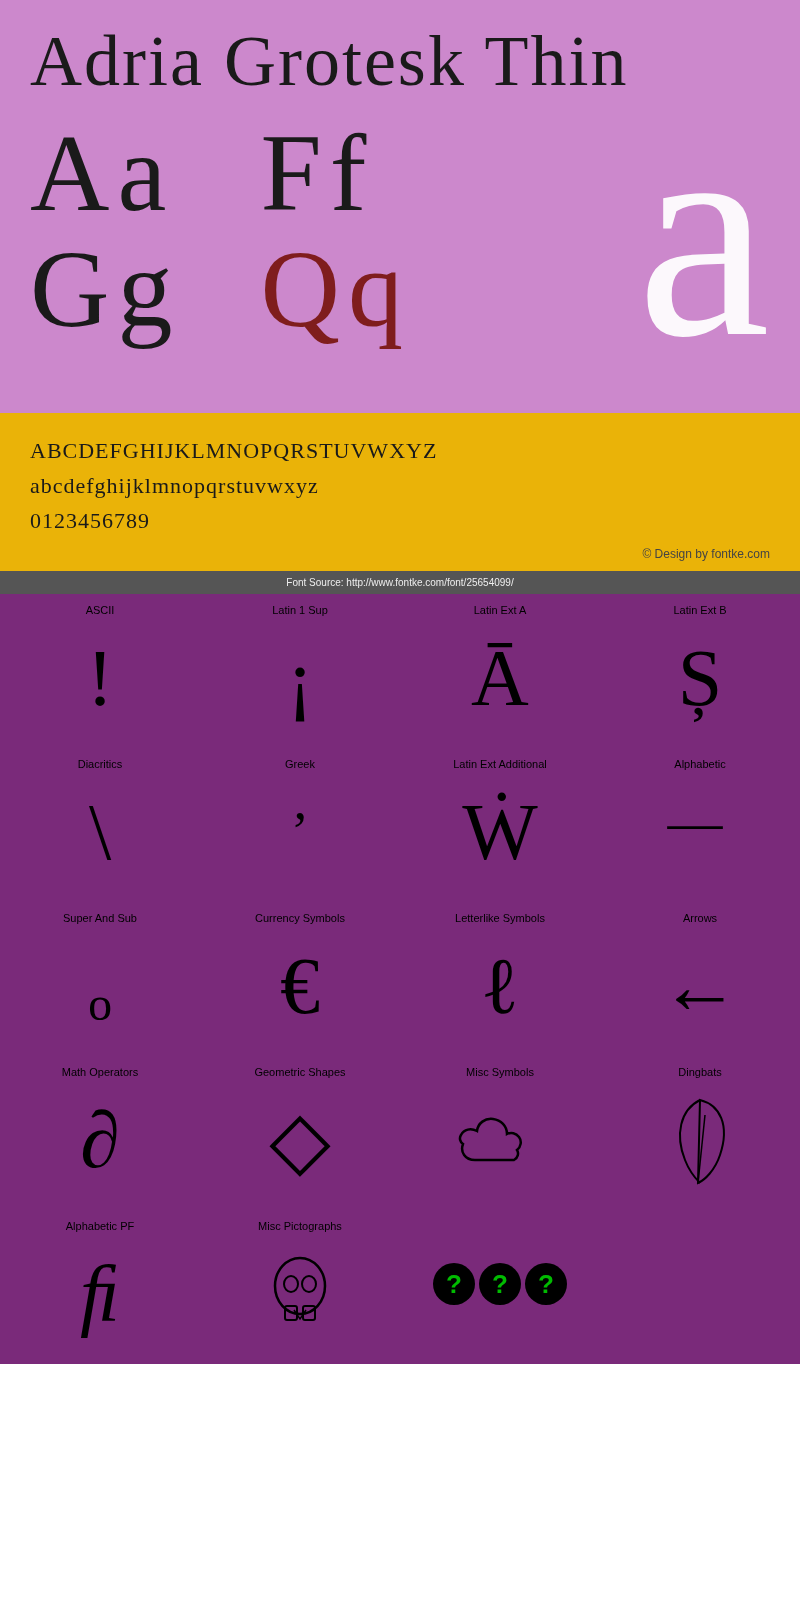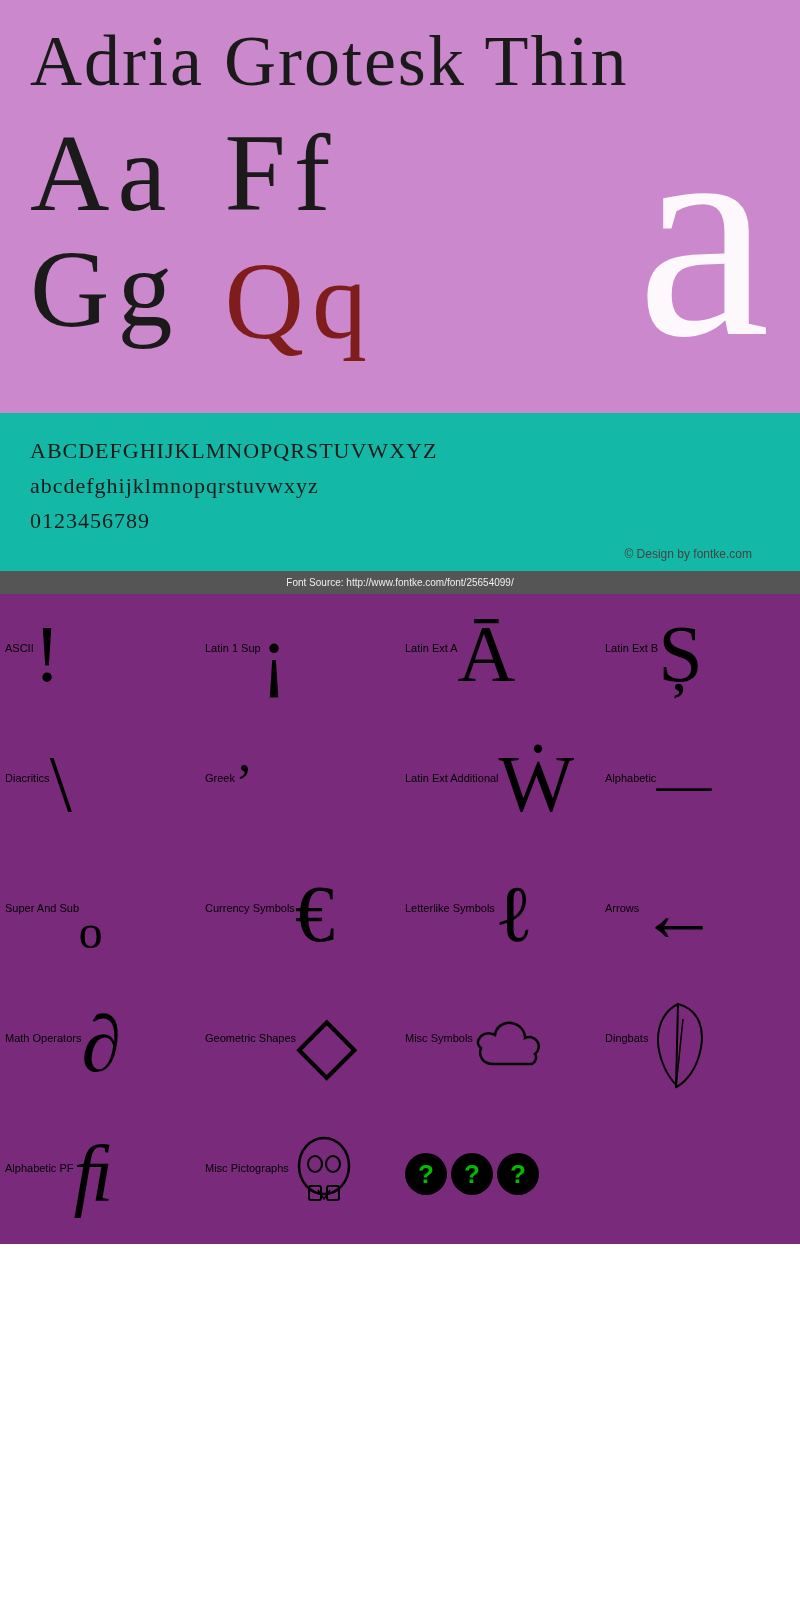--- a/index.html
+++ b/index.html
@@ -14,22 +14,22 @@
       font-size: 72px;
       font-weight: 100;
       color: #1a1a1a;
       letter-spacing: 2px;
       margin-bottom: 10px;
       font-family: Georgia, serif;
     }
 
     
     .alphabet-section {
-      background-color: #14b8a6;
-      padding: 20px 48px 10px 30px;
+      background-color: #eab308;
+      padding: 20px 30px 10px 30px;
     }
     .alphabet-text {
       font-size: 22px;
       font-weight: 100;
       color: #1a1a1a;
       line-height: 1.6;
       letter-spacing: 1px;
       font-family: Georgia, serif;
     }
     .copyright {
@@ -55,20 +55,21 @@
     }
 
     
     .grid {
       display: grid;
       grid-template-columns: repeat(4, 1fr);
       background-color: #7a2a7a;
     }
     .grid-cell {
       display: flex;
+      flex-direction: column;
       align-items: center;
       padding: 10px 5px 20px 5px;
       border: none;
     }
     .cell-label {
       font-size: 11px;
       color: #000;
       text-align: center;
       margin-bottom: 8px;
       font-family: sans-serif;
@@ -95,21 +96,21 @@
 <body>
 
 <div class="pink-section">
   <div class="font-title">Adria Grotesk Thin</div>
 
   <div style="display:flex; align-items:flex-start;">
     <div style="display:flex; flex-direction:column; gap:0px;">
       <div style="font-size:110px; font-weight:100; color:#1a1a1a; letter-spacing:8px; font-family:Georgia,serif; line-height:1.1;">Aa</div>
       <div style="font-size:110px; font-weight:100; color:#1a1a1a; letter-spacing:8px; font-family:Georgia,serif; line-height:1.1; margin-top:-5px;">Gg</div>
     </div>
-    <div style="display:flex; flex-direction:column; gap:12px; margin-left:44px;">
+    <div style="display:flex; flex-direction:column; gap:0px; margin-left:80px;">
       <div style="font-size:110px; font-weight:100; color:#1a1a1a; letter-spacing:8px; font-family:Georgia,serif; line-height:1.1;">Ff</div>
       <div style="font-size:110px; font-weight:100; color:#7f1d1d; letter-spacing:8px; font-family:Georgia,serif; line-height:1.1; margin-top:-5px;">Qq</div>
     </div>
     <div style="font-size:300px; font-weight:100; color:#ffffff; line-height:1; margin-left:auto; font-family:Georgia,serif; margin-top:-30px; opacity:0.95;">a</div>
   </div>
 </div>
 
 <div class="alphabet-section">
   <div class="alphabet-text">ABCDEFGHIJKLMNOPQRSTUVWXYZ</div>
   <div class="alphabet-text">abcdefghijklmnopqrstuvwxyz</div>

